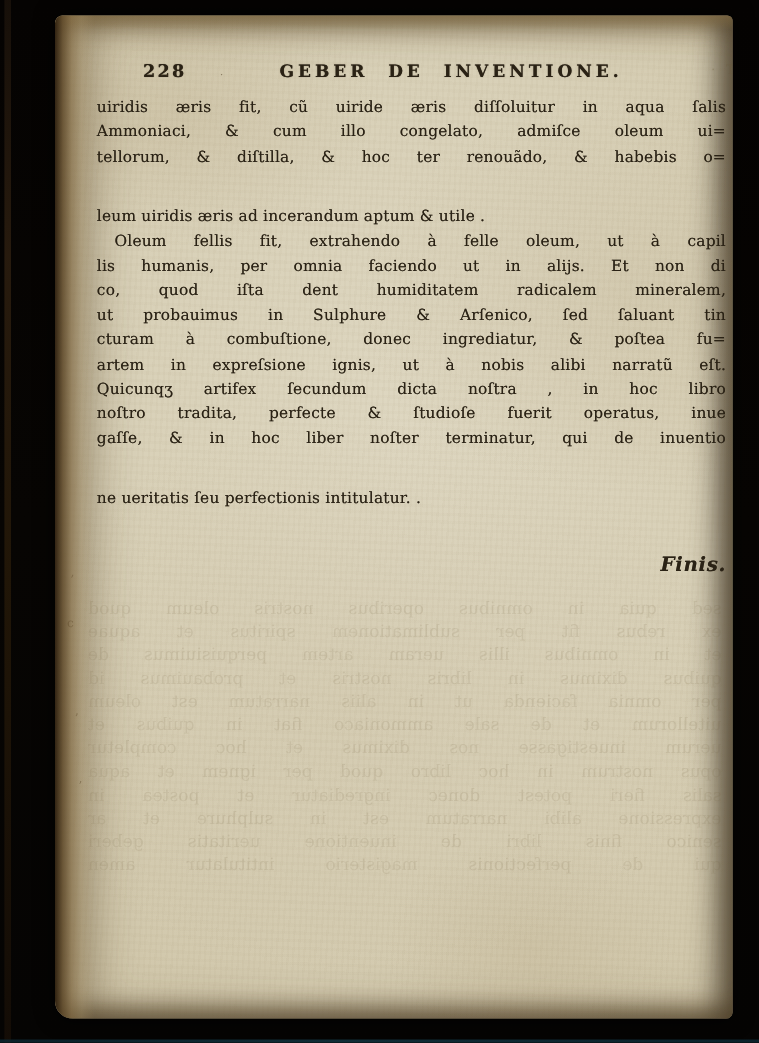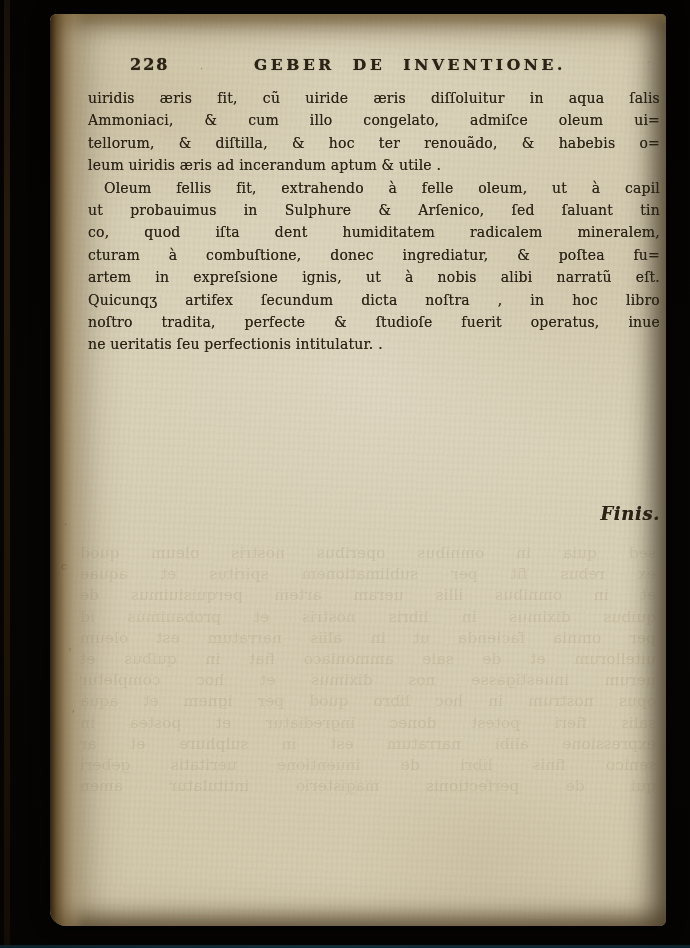--- a/index.html
+++ b/index.html
@@ -118,21 +118,21 @@
     font-size: 14px;
     line-height: 22.4px;
     letter-spacing: 0.2px;
     text-shadow: 0 0 0.6px rgba(42,34,22,0.65);
   }
   .ln {
     text-align: justify;
     text-align-last: justify;
     white-space: nowrap;
   }
-  .ln.short { text-align-last: left; }
+  .ln.short { text-align-last: left; margin-top: 32px; }
   .ln.indent { padding-left: 16px; }
 
   .finis {
     position: absolute;
     left: 38px; top: 489px;
     width: 572px;
     text-align: right;
     padding-left: 86px;
     box-sizing: border-box;
     font-size: 18px;
@@ -211,26 +211,28 @@
       <span class="page-number">228</span>
       <span class="running-title">GEBER DE INVENTIONE.</span>
     </div>
 
     <div class="body-text ink">
       <div class="ln">uiridis æris fit, cũ uiride æris diſſoluitur in aqua ſalis</div>
       <div class="ln">Ammoniaci, &amp; cum illo congelato, admiſce oleum ui=</div>
       <div class="ln">tellorum, &amp; diſtilla, &amp; hoc ter renouãdo, &amp; habebis o=</div>
       <div class="ln short">leum uiridis æris ad incerandum aptum &amp; utile .</div>
       <div class="ln indent">Oleum fellis fit, extrahendo à felle oleum, ut à capil</div>
+      <div class="ln">lis humanis, per omnia faciendo ut in alijs.  Et non di</div>
+      <div class="ln">co, quod iſta dent humiditatem radicalem mineralem,</div>
       <div class="ln">ut probauimus in Sulphure &amp; Arſenico, ſed ſaluant tin</div>
-      <div class="ln">co, quod iſta dent humiditatem radicalem mineralem,</div>
       <div class="ln">cturam à combuſtione, donec ingrediatur, &amp; poſtea fu=</div>
       <div class="ln">artem in expreſsione ignis, ut à nobis alibi narratũ eſt.</div>
       <div class="ln">Quicunqʒ artifex ſecundum dicta noſtra , in hoc libro</div>
       <div class="ln">noſtro tradita, perfecte &amp; ſtudioſe fuerit operatus, inue</div>
+      <div class="ln">gaſſe, &amp; in hoc liber noſter terminatur, qui de inuentio</div>
       <div class="ln short">ne ueritatis ſeu perfectionis intitulatur. .</div>
     </div>
 
     <div class="finis ink">Finis.</div>
 
     <span class="speck" style="left:96px;  top:46px;">∴</span>
     <span class="speck" style="left:14px;  top:500px;">‚</span>
     <span class="speck" style="left:11px;  top:546px;">c</span>
     <span class="speck" style="left:18px;  top:632px;">’</span>
     <span class="speck" style="left:21px;  top:694px;">ʼ</span>

